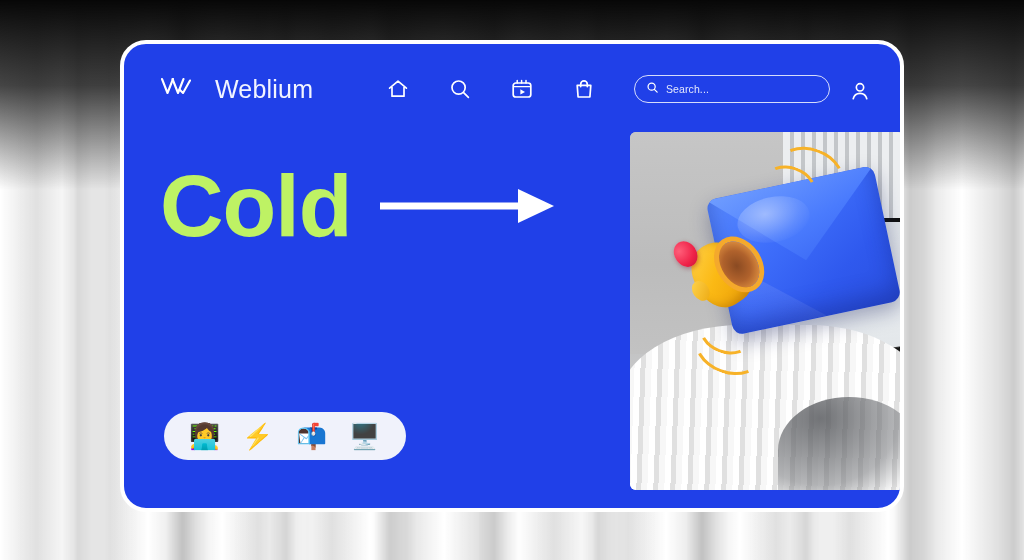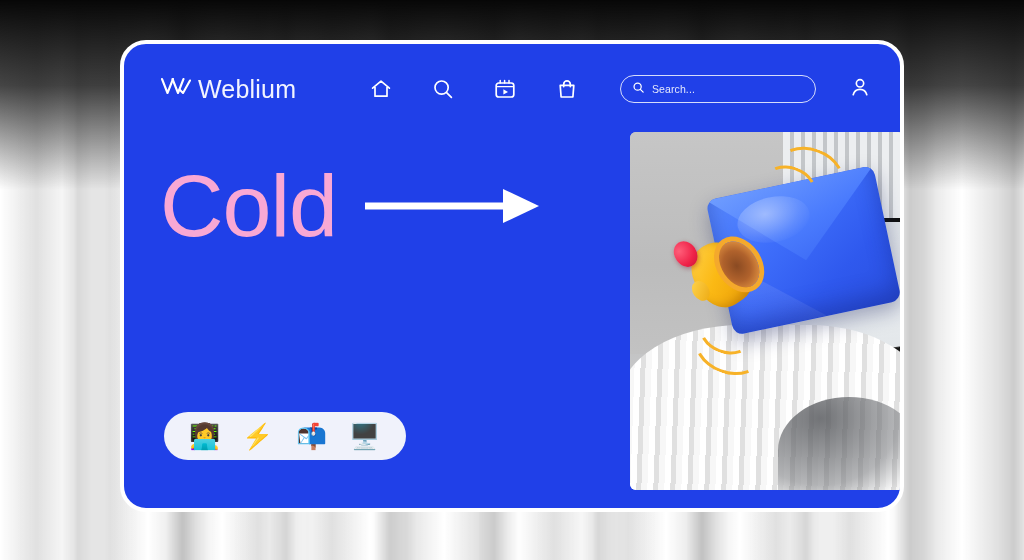--- a/index.html
+++ b/index.html
@@ -80,21 +80,21 @@
     position: absolute;
     left: 0; right: 0; top: 0;
     height: 90px;
     display: flex;
     align-items: center;
     padding: 0 28px 0 36px;
   }
   #brand {
     display: flex;
     align-items: center;
-    gap: 6px;
+    gap: 23px;
   }
   #brand-name {
     color: #f2f4ff;
     font-size: 25px;
     font-weight: 400;
     letter-spacing: 0.2px;
   }
   #nav-icons {
     display: flex;
     align-items: center;
@@ -107,22 +107,22 @@
     display: flex;
     align-items: center;
     justify-content: center;
     color: #ffffff;
   }
   .nav-icon svg { display: block; }
 
   #nav-right {
     margin-left: auto;
     display: flex;
-    align-items: flex-start;
-    gap: 32px;
+    align-items: flex-end;
+    gap: 18px;
   }
   #search-box {
     width: 196px;
     height: 28px;
     border: 1.5px solid rgba(255,255,255,0.82);
     border-radius: 14px;
     display: flex;
     align-items: center;
     gap: 7px;
     padding: 0 11px;
@@ -145,24 +145,24 @@
     top: 110px;
     width: 460px;
   }
   .hero-line {
     display: flex;
     align-items: center;
     gap: 26px;
     height: 104px;
   }
   .hero-word {
-    color: #f9a8d4;
+    color: #bef264;
     font-size: 88px;
     line-height: 1;
-    font-weight: 400;
+    font-weight: 700;
     letter-spacing: -1px;
   }
   #hero-arrow {
     flex: 0 0 auto;
     color: #ffffff;
     display: flex;
     align-items: center;
   }
 
   

